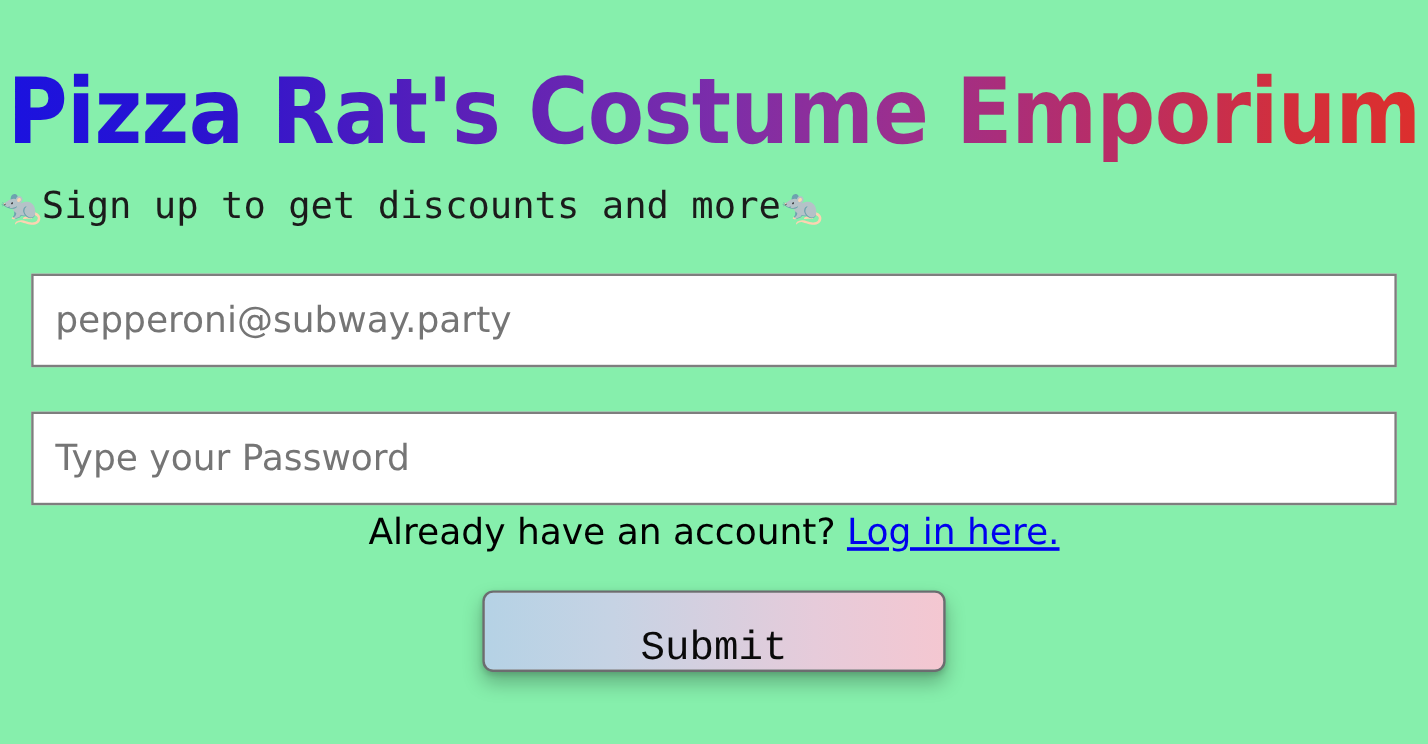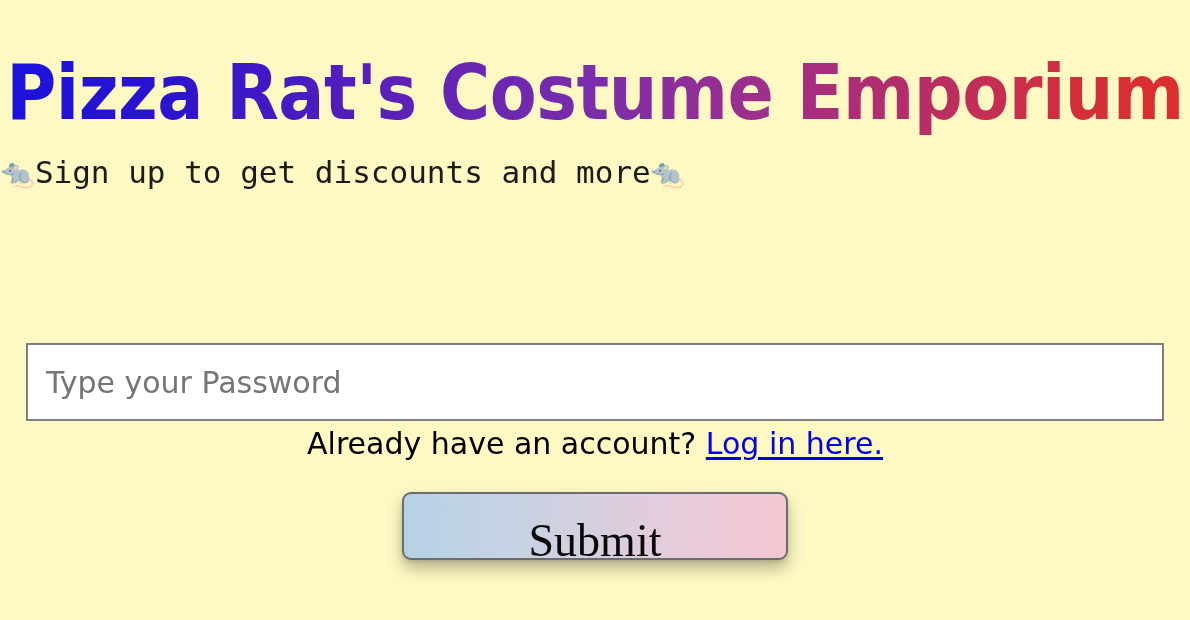--- a/index.html
+++ b/index.html
@@ -10,21 +10,21 @@
   body {
     width: 1190px;
     height: 620px;
     overflow: hidden;
     font-family: "DejaVu Sans", "Liberation Sans", sans-serif;
   }
   .page {
     position: relative;
     width: 1190px;
     height: 620px;
-    background: #fef9c3;
+    background: #86efac;
     box-sizing: border-box;
   }
 
   
   .title {
     margin: 0;
     padding: 0;
     position: absolute;
     top: 48px;
     left: 0;
@@ -113,39 +113,40 @@
   }
   .submit-btn {
     display: inline-block;
     width: 386px;
     height: 68px;
     box-sizing: border-box;
     border: 2px solid #6c6c70;
     border-radius: 9px;
     background-image: linear-gradient(90deg, #b5d2e5 0%, #c6d3e4 28%, #d6cfdf 50%, #e6cbda 72%, #f4c7d1 100%);
     box-shadow: 0 9px 16px rgba(0,0,0,0.26), 0 2px 4px rgba(0,0,0,0.12);
-    font-family: Liberation Serif, serif;
-    font-size: 46px;
+    font-family: Liberation Mono, monospace;
+    font-size: 34px;
     line-height: 62px;
     color: #0a0a0a;
     cursor: pointer;
     padding: 16px;
   }
 </style>
 </head>
 <body>
 
 <div class="page">
 
   <h1 class="title">Pizza Rat's Costume Emporium</h1>
 
   <div class="subtitle">
     <span class="rat">🐀</span><span>Sign up to get discounts and more</span><span class="rat">🐀</span>
   </div>
 
+  <input class="field" id="email-field" type="email" placeholder="pepperoni@subway.party" style="">
 
   <input class="field" id="password-field" type="text" placeholder="Type your Password" style="">
 
   <div class="login-line">
     <span>Already have an account? </span><a href="#">Log in here.</a>
   </div>
 
   <div class="submit-wrap">
     <button class="submit-btn" type="submit">Submit</button>
   </div>

